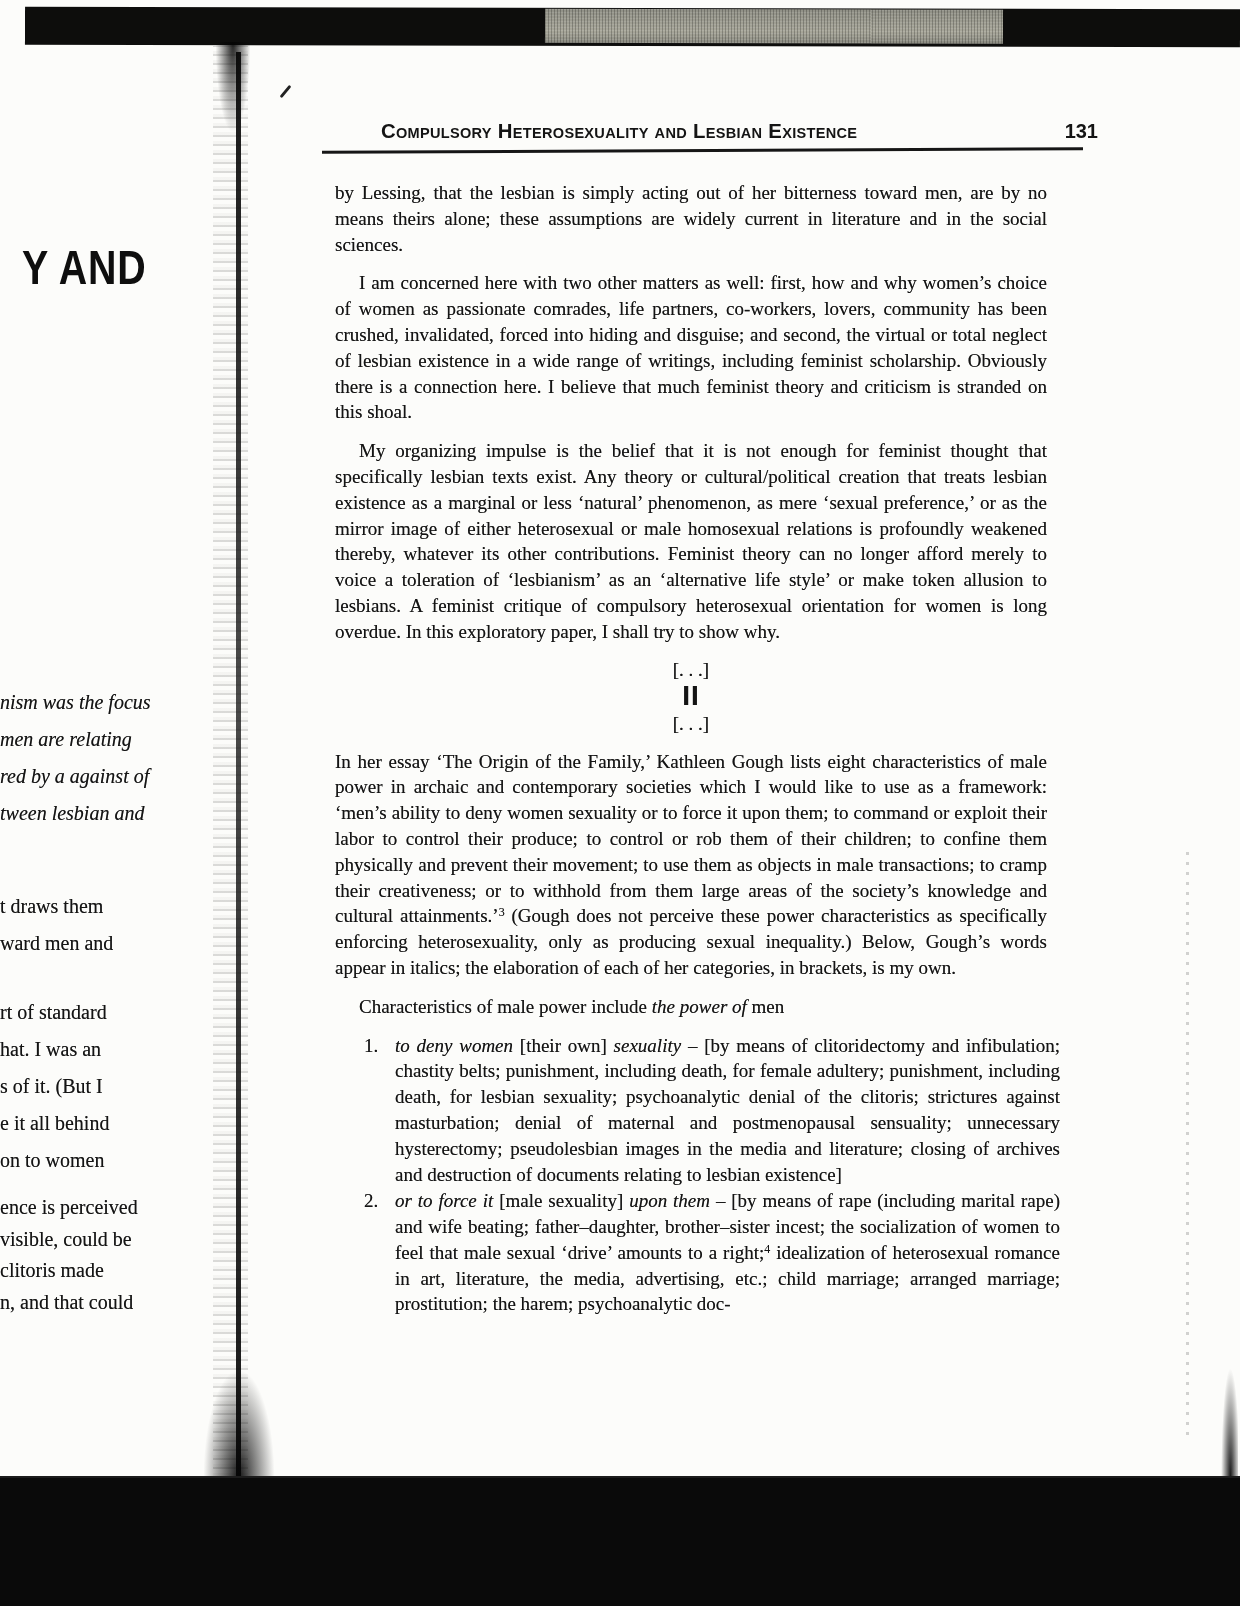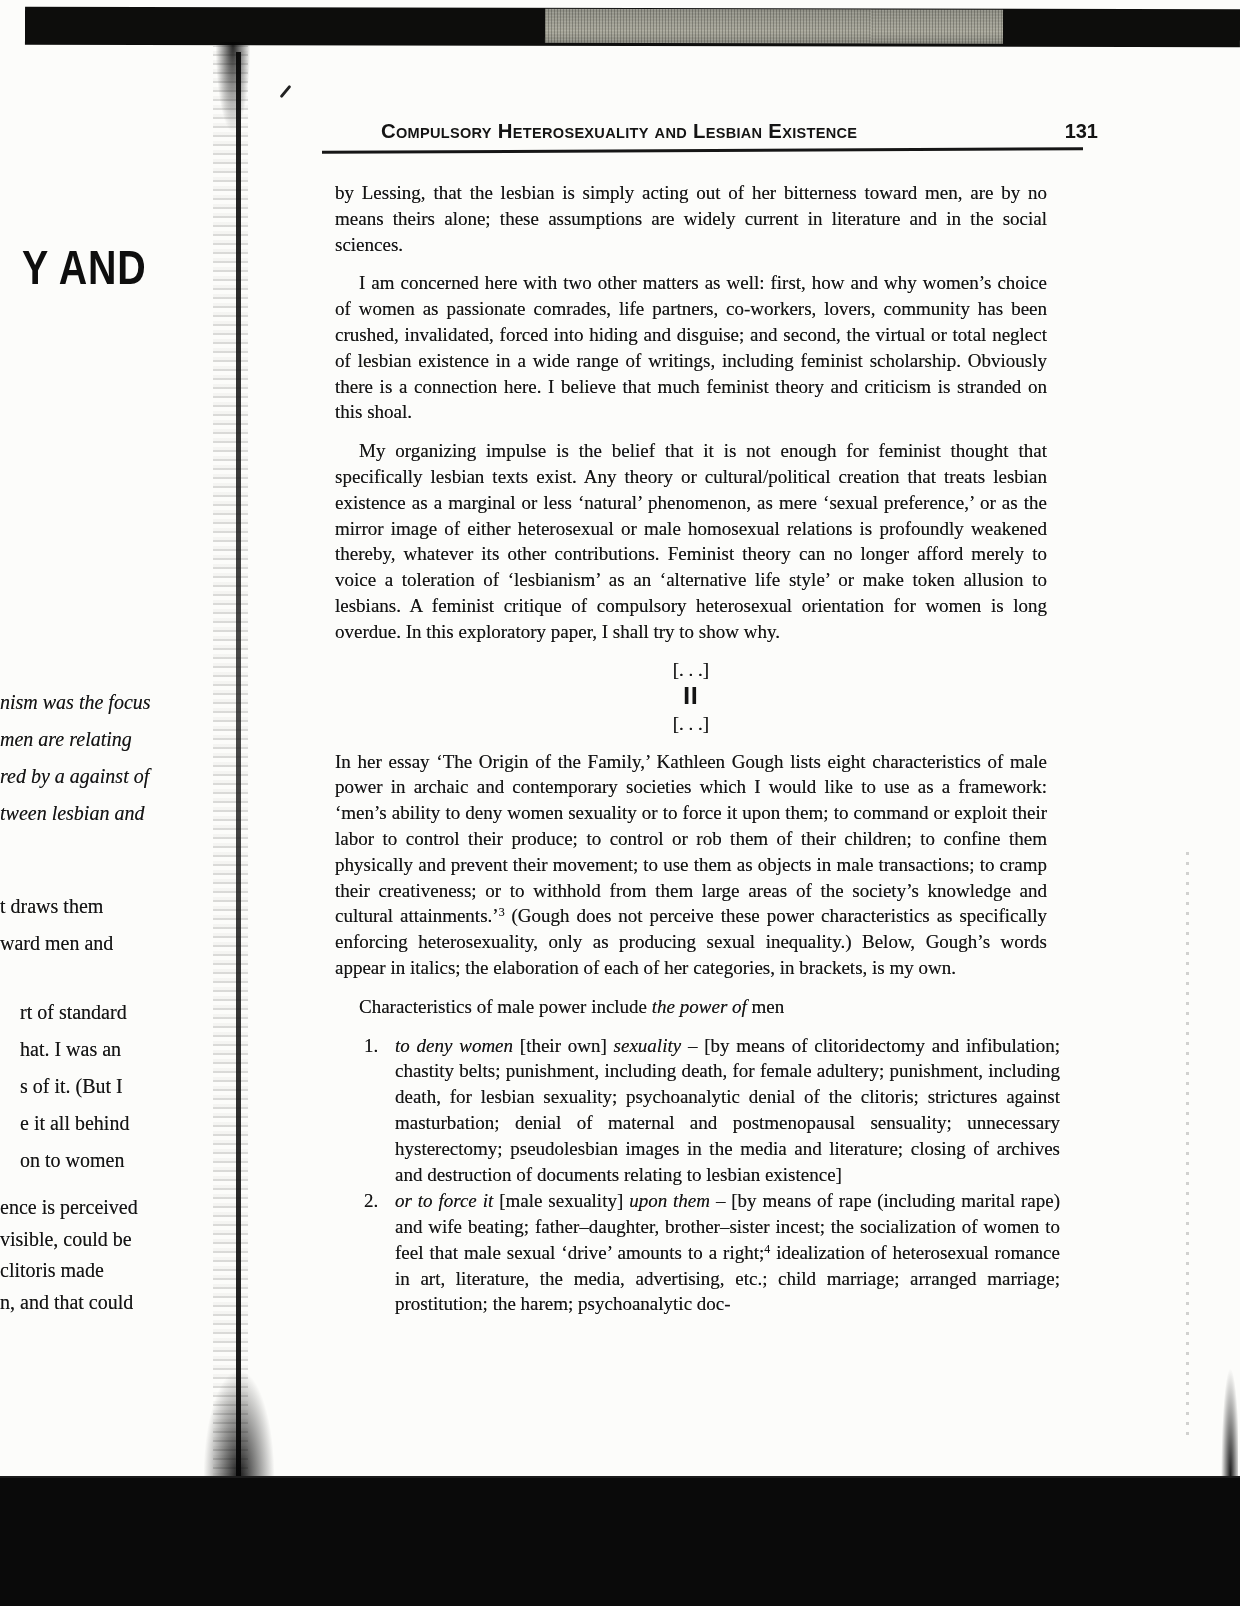--- a/index.html
+++ b/index.html
@@ -51,38 +51,38 @@
     background:#161616; transform:rotate(-0.28deg); }
 
   
   .body-col { position:absolute; left:322px; top:167px; width:738px;
     font-size:19px; line-height:25.8px; text-align:justify;
     text-shadow:0 0 .4px rgba(0,0,0,.55); }
   .body-col p { margin:13px; }
   .body-col p.indent { text-indent:24px; }
   .center-mark { text-align:center; line-height:24px; margin-top:3px; }
   .center-section { text-align:center; font-family:"Liberation Sans",sans-serif;
-    font-weight:800; font-size:24px; line-height:27px; letter-spacing:1px; }
+    font-weight:800; font-size:28px; line-height:27px; letter-spacing:1px; }
   sup.fnref { font-size:12px; vertical-align:6px; line-height:0; }
 
   .power-list { margin:8px 0 0 0; padding:0 0 0 73px; list-style:none; }
   .power-list li { position:relative; margin-top:1px; }
   .power-list .num { position:absolute; left:-31px; top:0; font-style:normal; }
 
   
   .facing-title { position:absolute; left:22px; top:240px;
     font-family:"Liberation Sans",sans-serif; font-weight:700; font-size:48px;
     letter-spacing:1px; transform:scaleX(.82); transform-origin:left; color:#0e0e0e;
     white-space:nowrap; }
   .mg { position:absolute; left:0; text-align:left; font-size:20px;
     text-shadow:0 0 .4px rgba(0,0,0,.5); }
   .mg div { white-space:nowrap; }
   .mg-italic { top:684px; width:158px; font-style:italic; line-height:37px; }
   .mg-a { top:888px; width:131px; line-height:37px; }
-  .mg-b { top:994px; width:141px; line-height:37px;padding-left:20px; }
+  .mg-b { top:994px; width:141px; line-height:37px; }
   .mg-c { top:1192px; width:164px; line-height:31.5px; }
 </style>
 </head>
 <body>
 
 <div class="scan-root">
 
   <div class="bar-top">
     <div class="bar-top-gray"></div>
   </div>

